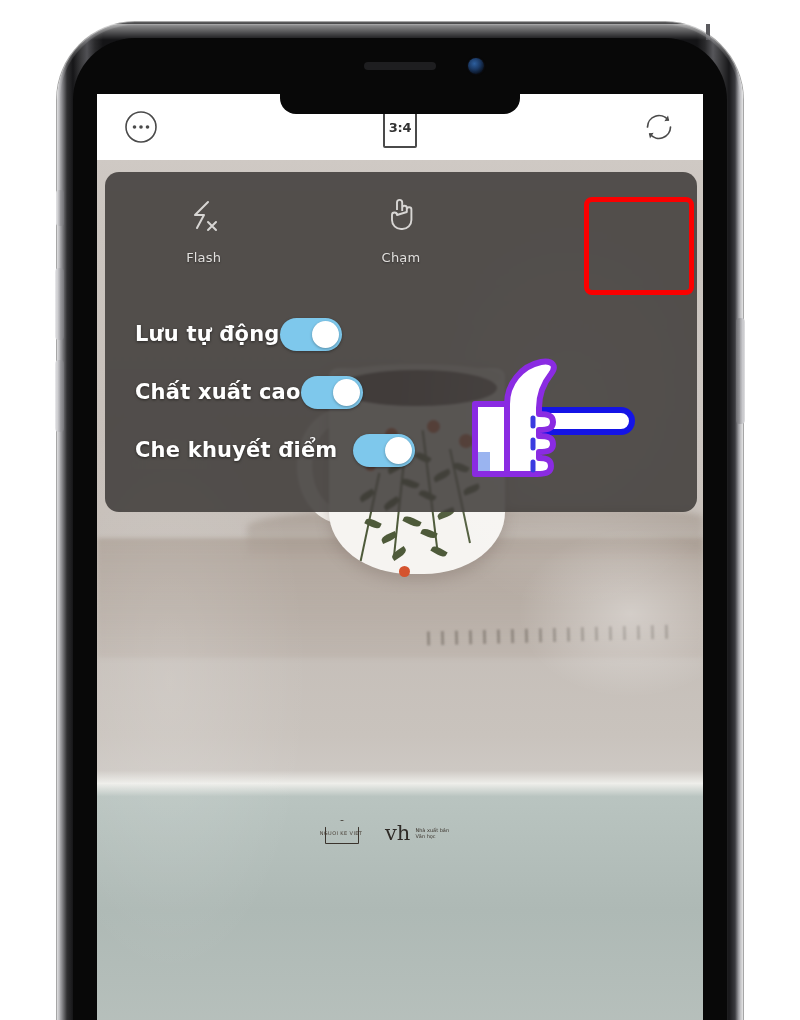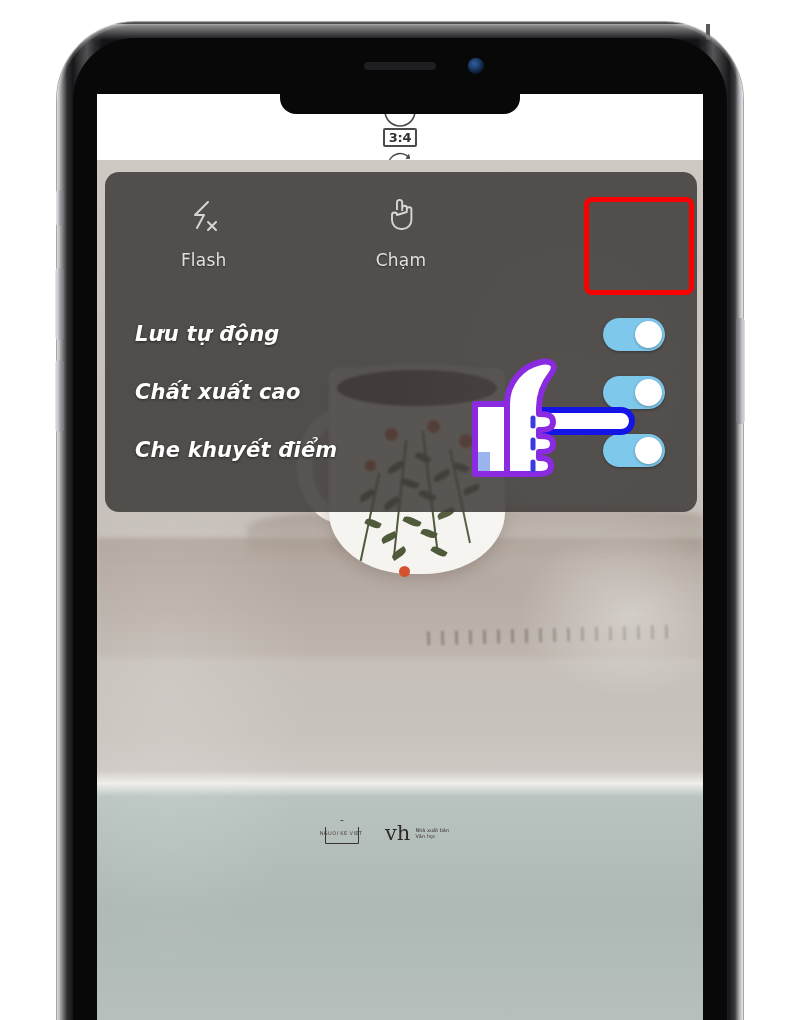--- a/index.html
+++ b/index.html
@@ -62,21 +62,21 @@
   
   #app-screen{
     position:absolute;left:24px;top:56px;width:606px;height:938px;
     background:#ffffff;overflow:hidden;
   }
 
   
   #camera-topbar{
     position:absolute;left:0;top:0;width:606px;height:66px;background:#fff;
     display:flex;align-items:center;justify-content:space-between;
-    padding:0 22px;box-sizing:border-box;flex-direction:column;
+    padding:0 22px;box-sizing:border-box;
   }
   .tb-icon{width:44px;height:44px;display:flex;align-items:center;justify-content:center;}
   #ratio-badge{
     width:30px;height:38px;border:2px solid #4a4a4a;border-radius:2px;
     display:flex;align-items:center;justify-content:center;
     font-size:13px;font-weight:bold;color:#333;letter-spacing:-.3px;
   }
 
   
   #viewfinder{
@@ -175,27 +175,27 @@
   }
   #mode-row{
     position:absolute;left:0;top:22px;width:592px;height:100px;
     display:flex;align-items:flex-start;
   }
   .mode-item{
     flex:1;display:flex;flex-direction:column;align-items:center;gap:12px;
   }
   .mode-icon{width:44px;height:44px;display:flex;align-items:center;justify-content:center;}
   .mode-label{
-    color:#e2e0de;font-size:17px;letter-spacing:.2px;
+    color:#e2e0de;font-size:13px;letter-spacing:.2px;
     text-shadow:0 1px 2px rgba(0,0,0,.45);
   }
   .toggle-row{
     position:absolute;left:0;width:592px;height:44px;
-    display:flex;align-items:center;justify-content:space-between;
-    padding:0 32px 0 30px;box-sizing:border-box;font-style:italic;
+    display:flex;align-items:center;
+    padding:0 32px 0 30px;box-sizing:border-box;
   }
   #row-auto-save{top:140px;}
   #row-high-quality{top:198px;}
   #row-blemish{top:256px;gap:16px;}
   .toggle-label{
     color:#ffffff;font-size:21px;font-weight:bold;letter-spacing:.2px;
     text-shadow:0 1px 3px rgba(0,0,0,.55);
   }
   .switch{
     width:62px;height:33px;border-radius:17px;background:#7ec8ec;

